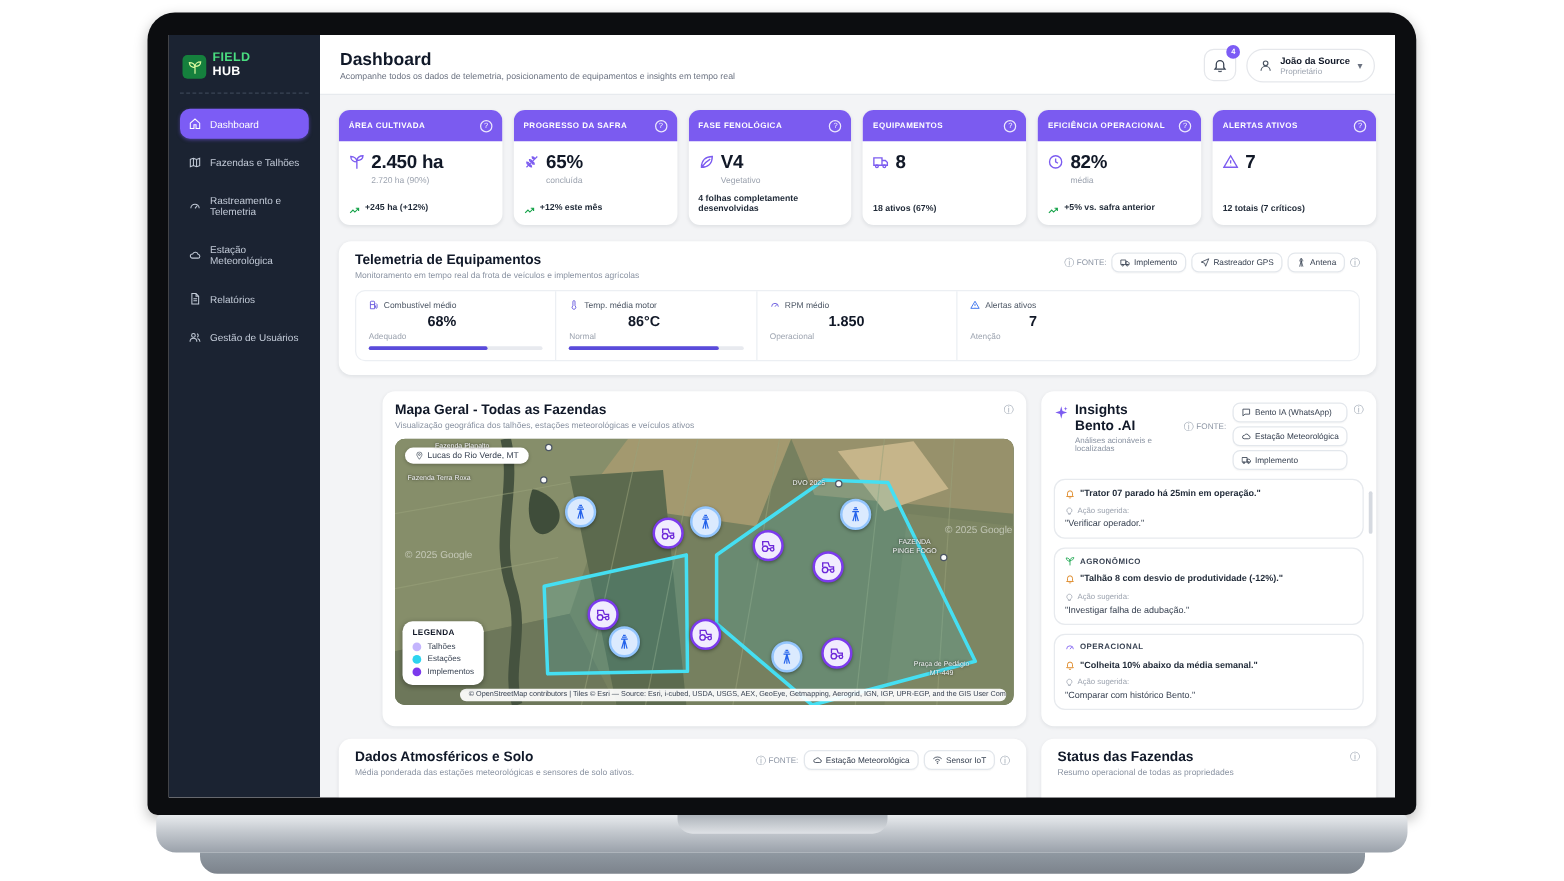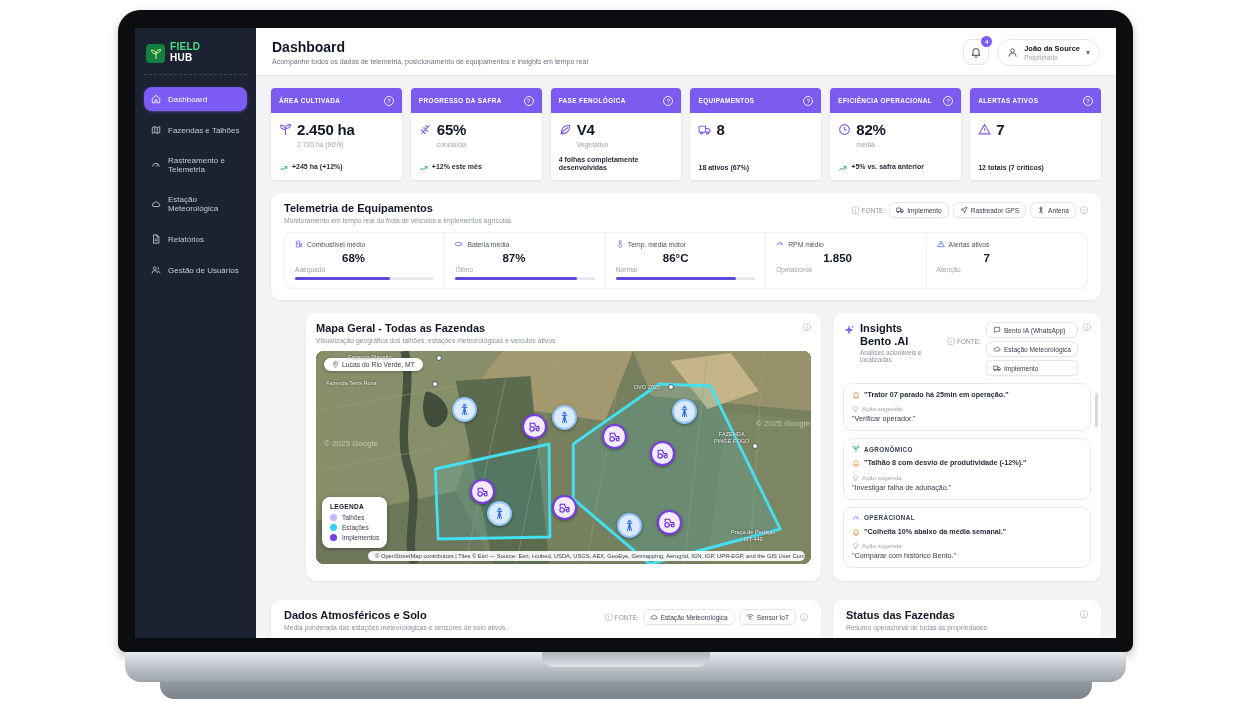--- a/index.html
+++ b/index.html
@@ -45,21 +45,21 @@
   .user-chip { display:flex; align-items:center; gap:6px; border:1px solid #e5e7eb; border-radius:999px;
     background:#fff; padding:4px 9px; cursor:pointer; }
   .user-name { font-size:7.5px; font-weight:bold; color:#111827; }
   .user-role { font-size:6.5px; color:#9ca3af; margin-top:1px; }
   .chevron { font-size:8px; color:#6b7280; }
 
   .content { flex:1; padding:12px 15px; overflow:hidden; }
 
   
   .kpi-grid { display:grid; grid-template-columns:repeat(6,1fr); gap:9px; margin-bottom:13px; }
-  .kpi-card { background:#fff; border-radius:4px; overflow:hidden; box-shadow:0 1px 3px rgba(16,24,40,.08); display:flex; flex-direction:column; height:92px; }
+  .kpi-card { background:#fff; border-radius:9px; overflow:hidden; box-shadow:0 1px 3px rgba(16,24,40,.08); display:flex; flex-direction:column; height:92px; }
   .kpi-head { background:#7b5bf0; color:#fff; padding:0 8px; height:25px; display:flex;
     justify-content:space-between; align-items:center; }
   .kpi-title { font-size:6.4px; font-weight:bold; letter-spacing:.4px; }
   .help-dot { width:10px; height:10px; border:1px solid rgba(255,255,255,.85); border-radius:50%;
     font-size:6px; display:flex; align-items:center; justify-content:center; cursor:pointer; }
   .kpi-body { padding:8px 8px 7px; display:flex; flex-direction:column; flex:1; }
   .kpi-value-row { display:flex; align-items:center; gap:5px; color:#7c5cf0; }
   .kpi-value { font-size:15px; font-weight:bold; color:#111827; letter-spacing:-.2px; }
   .kpi-sub { font-size:6.8px; color:#9ca3af; margin:3px 0 0 18px; }
   .kpi-foot { margin-top:auto; font-size:7px; font-weight:bold; color:#1f2937; display:flex; gap:4px; align-items:flex-start; line-height:1.25; }
@@ -83,21 +83,21 @@
   .tele-cell { padding:7px 10px 8px; border-right:1px solid #eceff3; }
   .tele-cell:last-child { border-right:none; }
   .tele-label { display:flex; align-items:center; gap:4px; font-size:6.8px; color:#4b5563; }
   .tele-label svg { color:#5a4bdb; }
   .tele-value { font-size:11.5px; font-weight:bold; color:#111827; margin-top:4px;margin-left:47px; }
   .tele-status { font-size:6.6px; color:#9ca3af; margin-top:2px; }
   .bar-track { height:3px; background:#e8eaef; border-radius:2px; margin-top:4px; }
   .bar-fill { height:3px; background:#5a4bdb; border-radius:2px; }
 
   
-  .mid-row { display:grid; grid-template-columns:1fr 268px; gap:12px; margin-bottom:19px;padding-left:35px; }
+  .mid-row { display:grid; grid-template-columns:1fr 268px; gap:12px; margin-bottom:10px;padding-left:35px; }
   .map-panel { padding:9px 10px 10px; height:268px; }
   .map-box { position:relative; margin-top:7px; height:213px; border-radius:8px; overflow:hidden; background:#76805f; }
   .map-box svg.terrain { position:absolute; inset:0; }
   .loc-chip { position:absolute; left:8px; top:7px; background:#fff; border-radius:999px; padding:3px 8px;
     font-size:6.8px; color:#374151; display:flex; align-items:center; gap:3px; box-shadow:0 1px 3px rgba(0,0,0,.25); }
   .map-label { position:absolute; font-size:5.6px; color:#f3f4f6; text-shadow:0 0 2px rgba(0,0,0,.8); white-space:pre-line; text-align:center; line-height:1.2; }
   .map-dot { position:absolute; width:6px; height:6px; background:#f9fafb; border:1.5px solid #4b5563; border-radius:50%; }
   .marker { position:absolute; width:25px; height:25px; border-radius:50%; display:flex; align-items:center;
     justify-content:center; box-shadow:0 1px 3px rgba(0,0,0,.4); cursor:pointer; }
   .marker.station { background:#dbeafe; border:2px solid #93c5fd; color:#2563eb; }
@@ -481,33 +481,20 @@
                 </div>
               <div class="tele-value">68%</div>
               <div class="tele-status">Adequado</div>
               <div class="bar-track">
                   <div class="bar-fill" style="width: 68%;"></div>
                 </div>
             </div>
             <div class="tele-cell">
               <div class="tele-label">
                   <svg width="8" height="8">
-                    <use href="#i-battery"></use>
-                  </svg>
-                  <span>Bateria média</span>
-                </div>
-              <div class="tele-value">87%</div>
-              <div class="tele-status">Ótimo</div>
-              <div class="bar-track">
-                  <div class="bar-fill" style="width: 87%;"></div>
-                </div>
-            </div>
-            <div class="tele-cell">
-              <div class="tele-label">
-                  <svg width="8" height="8">
                     <use href="#i-thermo"></use>
                   </svg>
                   <span>Temp. média motor</span>
                 </div>
               <div class="tele-value">86°C</div>
               <div class="tele-status">Normal</div>
               <div class="bar-track">
                   <div class="bar-fill" style="width: 86%;"></div>
                 </div>
             </div>

